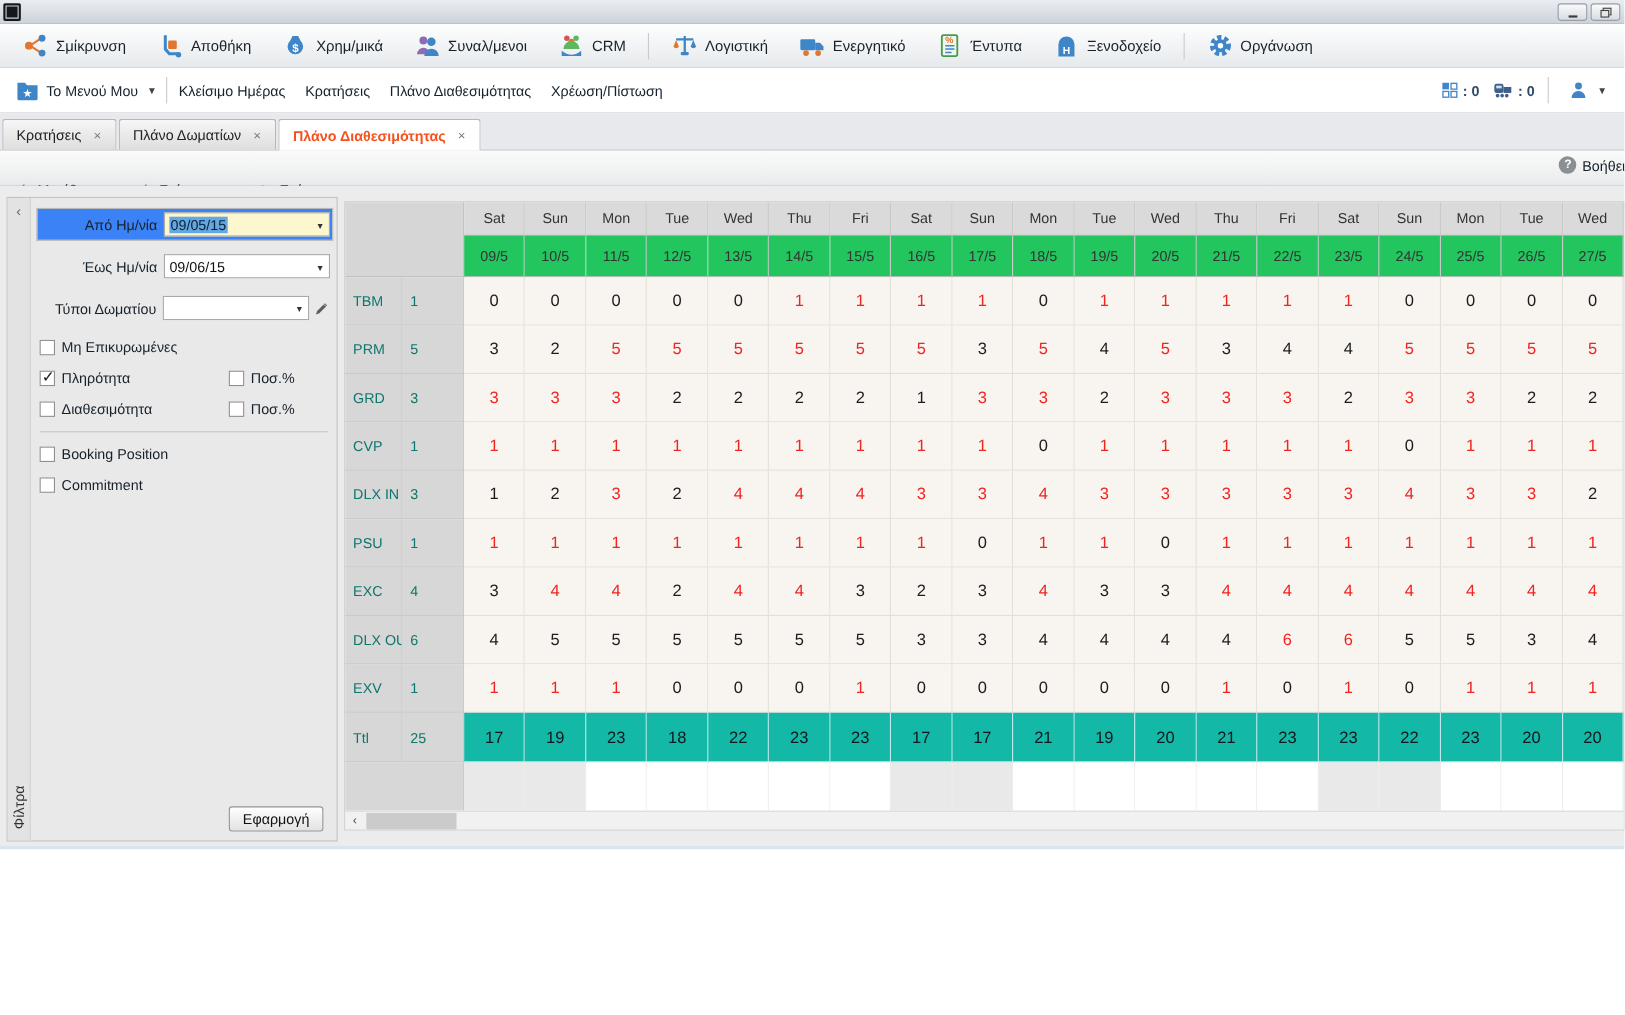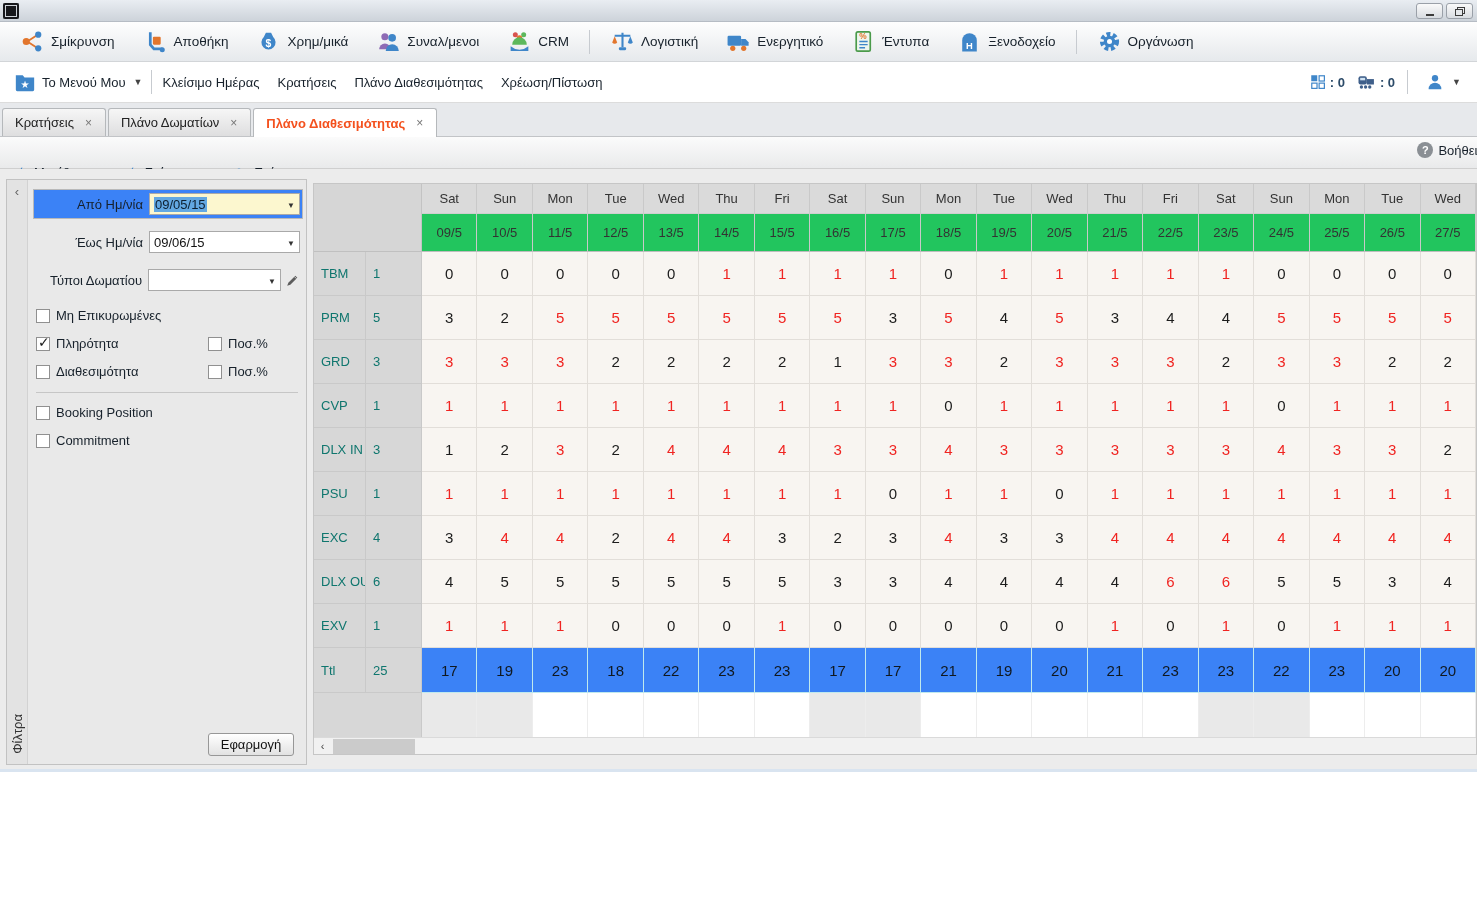--- a/index.html
+++ b/index.html
@@ -101,21 +101,21 @@
   .c-corner { background:#d6d6d6; border-right:1px solid #c3c3c3; border-bottom:1px solid #c0c0c0; }
   .c-day  { background:#dadada; border-right:1px solid #c9c9c9; border-bottom:1px solid #cfcfcf;
             display:flex; align-items:center; justify-content:center; font-size:13px; color:#333; }
   .c-date { background:#22c55e; border-right:1px solid #c9c9c9; border-bottom:1px solid #bdbdbd;
             display:flex; align-items:center; justify-content:center; font-size:13px; color:#333; }
   .c-code, .c-cap { background:#d7d7d7; border-right:1px solid #c9c9c9; border-bottom:1px solid #c9c9c9;
             display:flex; align-items:center; padding-left:7px; font-size:13px; color:#0f766e; }
   .c-val  { background:#f8f5f1; border-right:1px solid #e2ded9; border-bottom:1px solid #e2ded9;
             display:flex; align-items:center; justify-content:center; font-size:15px; color:#1c1c1c; }
   .c-val.full { color:#f02421; }
-  .c-ttl  { background:#3b82f6; border-right:1px solid #c0e9ed; border-bottom:1px solid #c0e9ed;
+  .c-ttl  { background:#14b8a6; border-right:1px solid #c0e9ed; border-bottom:1px solid #c0e9ed;
             display:flex; align-items:center; justify-content:center; font-size:15px; color:#10181f; }
   .c-fill { background:#ffffff; border-right:1px solid #ededed; }
   .c-fill.wkend { background:#e9e9e9; }
   .c-fill-label { background:#d7d7d7; border-right:1px solid #c9c9c9; }
   .hscroll { position:absolute; left:0; bottom:0; width:100%; height:17px; background:#f1f1f1;
     border-top:1px solid #dadada; }
   .hs-arrow { position:absolute; left:0; top:0; width:17px; height:16px; display:flex; align-items:center;
     justify-content:center; font-size:11px; color:#444; }
   .hs-thumb { position:absolute; left:19px; top:1px; width:82px; height:15px; background:#cbcbcb; }
 

